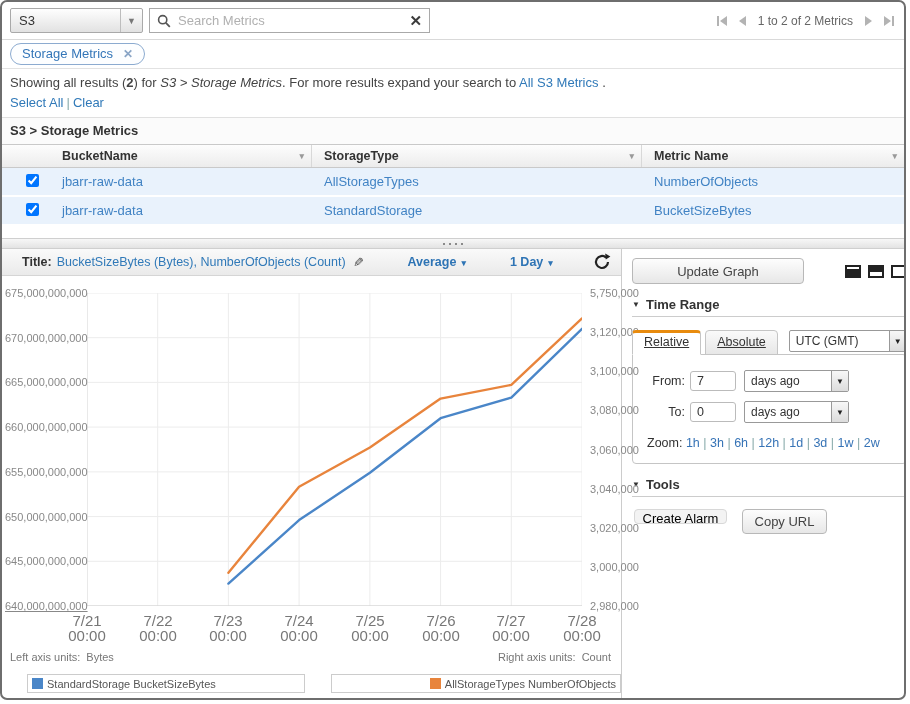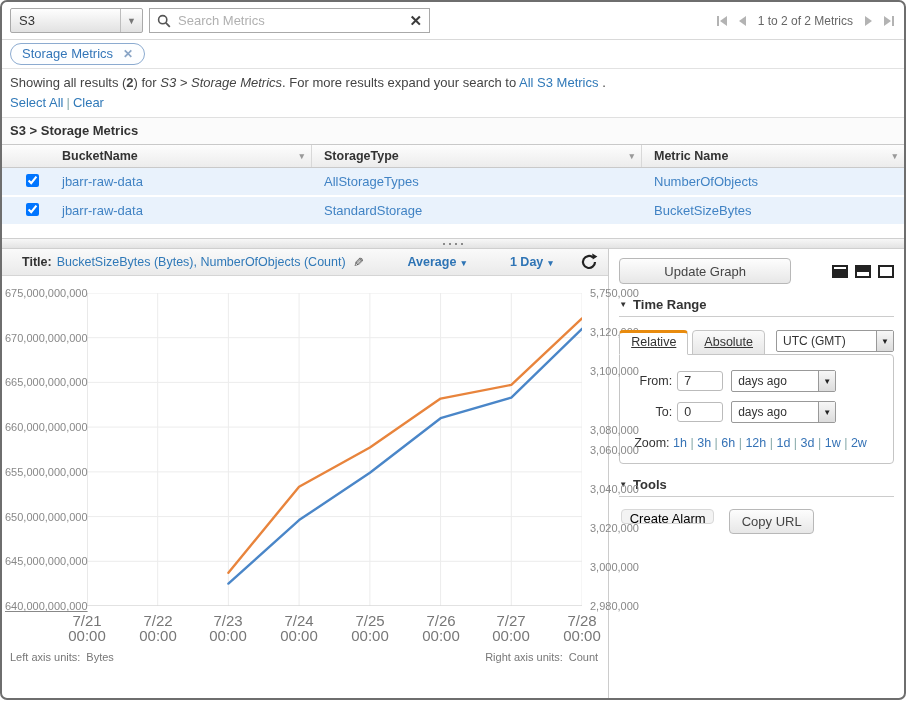--- a/index.html
+++ b/index.html
@@ -263,21 +263,21 @@
           <div class="ytick yl" style="top: 56px;">670,000,000,000</div>
           <div class="ytick yl" style="top: 100px;">665,000,000,000</div>
           <div class="ytick yl" style="top: 145px;">660,000,000,000</div>
           <div class="ytick yl" style="top: 190px;">655,000,000,000</div>
           <div class="ytick yl" style="top: 235px;">650,000,000,000</div>
           <div class="ytick yl" style="top: 279px;">645,000,000,000</div>
           <div class="ytick yl" style="top: 324px; text-decoration: underline;">640,000,000,000</div>
           <div class="ytick yr" style="top: 11px;">5,750,000</div>
           <div class="ytick yr" style="top: 50px;">3,120,000</div>
           <div class="ytick yr" style="top: 89px;">3,100,000</div>
-          <div class="ytick yr" style="top: 128px; margin-top: 20px;">3,080,000</div>
+          <div class="ytick yr" style="top: 128px;">3,080,000</div>
           <div class="ytick yr" style="top: 168px;">3,060,000</div>
           <div class="ytick yr" style="top: 207px;">3,040,000</div>
           <div class="ytick yr" style="top: 246px;">3,020,000</div>
           <div class="ytick yr" style="top: 285px;">3,000,000</div>
           <div class="ytick yr" style="top: 324px;">2,980,000</div>
           <div class="xlab" style="left: 50px;">
             <div>7/21</div>
             <div>00:00</div>
           </div>
           <div class="xlab" style="left: 121px;">
@@ -303,20 +303,30 @@
           <div class="xlab" style="left: 474px;">
             <div>7/27</div>
             <div>00:00</div>
           </div>
           <div class="xlab" style="left: 545px;">
             <div>7/28</div>
             <div>00:00</div>
           </div>
         </div>
 
+      <div class="legend">
+        <div class="lbox lbox1">
+          <span class="swatch" id="sw0" style="background: rgb(74, 134, 200);"></span>
+          <span>StandardStorage BucketSizeBytes</span>
+        </div>
+        <div class="lbox lbox2">
+          <span class="swatch" id="sw1" style="background: rgb(232, 132, 60);"></span>
+          <span>AllStorageTypes NumberOfObjects</span>
+        </div>
+      </div>
     </div>
 
     <div class="right-panel">
       <div class="rp-top">
         <button class="btn update-btn">Update Graph</button>
         <span class="size-icons">
           <span class="sq fill-b"></span>
           <span class="sq fill-t"></span>
           <span class="sq"></span>
         </span>

